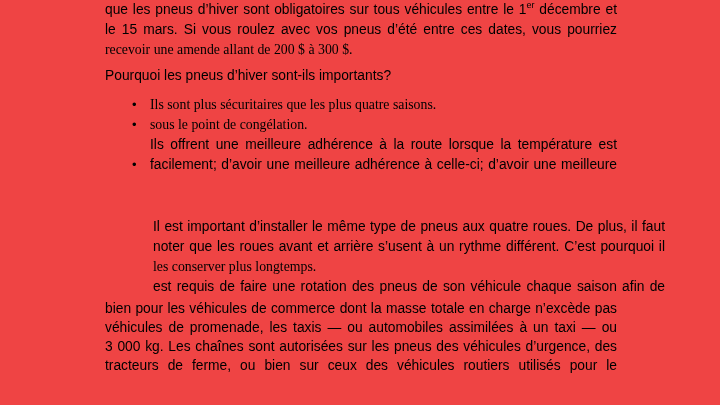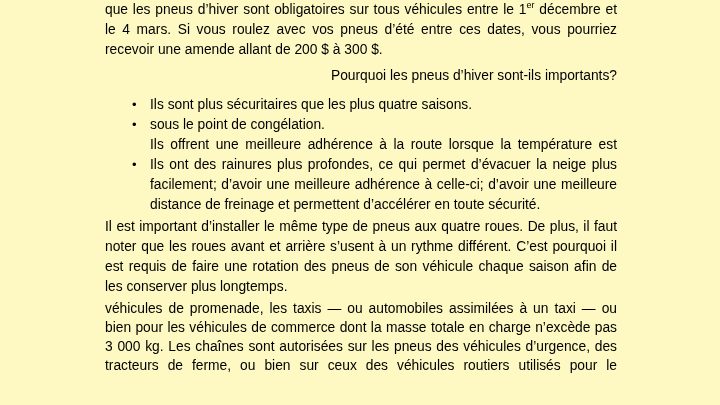--- a/index.html
+++ b/index.html
@@ -7,41 +7,42 @@
     padding: 0;
     width: 720px;
     height: 405px;
     overflow: hidden;
     background: #ffffff;
   }
   .doc-page {
     position: relative;
     width: 720px;
     height: 405px;
-    background: #fef9c3;
+    background: #ef4444;
     color: #000000;
     font-family: "Liberation Sans", "DejaVu Sans", sans-serif;
     font-size: 13.8px;
   }
   .block {
     position: absolute;
     left: 105px;
     width: 512px;
     line-height: 20px;
   }
   .line {
     text-align: justify;
     text-align-last: justify;
     white-space: normal;
   }
   .line.para-end {
     text-align-last: left;
+    font-family: Liberation Serif, serif;
   }
   .heading-line {
-    text-align: right;
+    text-align: left;
   }
   sup.ord {
     font-size: 9px;
     line-height: 0;
     vertical-align: super;
     letter-spacing: 0;
   }
   
   .bullet-item {
     position: relative;
@@ -53,31 +54,31 @@
     position: absolute;
     left: 27px;
     top: 0;
     font-size: 13px;
     text-align: left;
   }
   
   #intro-paragraph   { top: 0px; }
   #question-heading  { top: 66px; }
   #benefits-list     { top: 95px; }
-  #rotation-paragraph{ top: 217px; }
+  #rotation-paragraph{ top: 217px; margin-left: 48px; }
   #studded-paragraph { top: 299px; line-height: 19px; }
 </style>
 </head>
 <body>
 
 <div class="doc-page">
 
   <div class="block" id="intro-paragraph">
     <div class="line"><span>que les pneus d’hiver sont obligatoires sur tous véhicules entre le 1</span><sup class="ord">er</sup><span> décembre et</span></div>
-    <div class="line">le 4 mars. Si vous roulez avec vos pneus d’été entre ces dates, vous pourriez</div>
+    <div class="line">le 15 mars. Si vous roulez avec vos pneus d’été entre ces dates, vous pourriez</div>
     <div class="line para-end">recevoir une amende allant de 200 $ à 300 $.</div>
   </div>
 
   <div class="block" id="question-heading">
     <div class="heading-line">Pourquoi les pneus d’hiver sont-ils importants?</div>
   </div>
 
   <div class="block" id="benefits-list">
 
     <div class="bullet-item">
@@ -86,34 +87,32 @@
     </div>
 
     <div class="bullet-item">
       <span class="bullet-marker">•</span>
       <div class="line para-end">sous le point de congélation.</div>
       <div class="line">Ils offrent une meilleure adhérence à la route lorsque la température est</div>
     </div>
 
     <div class="bullet-item">
       <span class="bullet-marker">•</span>
-      <div class="line">Ils ont des rainures plus profondes, ce qui permet d’évacuer la neige plus</div>
       <div class="line">facilement; d’avoir une meilleure adhérence à celle-ci; d’avoir une meilleure</div>
-      <div class="line para-end">distance de freinage et permettent d’accélérer en toute sécurité.</div>
     </div>
 
   </div>
 
   <div class="block" id="rotation-paragraph">
     <div class="line">Il est important d’installer le même type de pneus aux quatre roues. De plus, il faut</div>
     <div class="line">noter que les roues avant et arrière s’usent à un rythme différent. C’est pourquoi il</div>
+    <div class="line para-end">les conserver plus longtemps.</div>
     <div class="line">est requis de faire une rotation des pneus de son véhicule chaque saison afin de</div>
-    <div class="line para-end">les conserver plus longtemps.</div>
   </div>
 
   <div class="block" id="studded-paragraph">
+    <div class="line">bien pour les véhicules de commerce dont la masse totale en charge n’excède pas</div>
     <div class="line">véhicules de promenade, les taxis — ou automobiles assimilées à un taxi — ou</div>
-    <div class="line">bien pour les véhicules de commerce dont la masse totale en charge n’excède pas</div>
     <div class="line">3 000 kg. Les chaînes sont autorisées sur les pneus des véhicules d’urgence, des</div>
     <div class="line">tracteurs de ferme, ou bien sur ceux des véhicules routiers utilisés pour le</div>
   </div>
 
 </div>
 
 </body></html>

